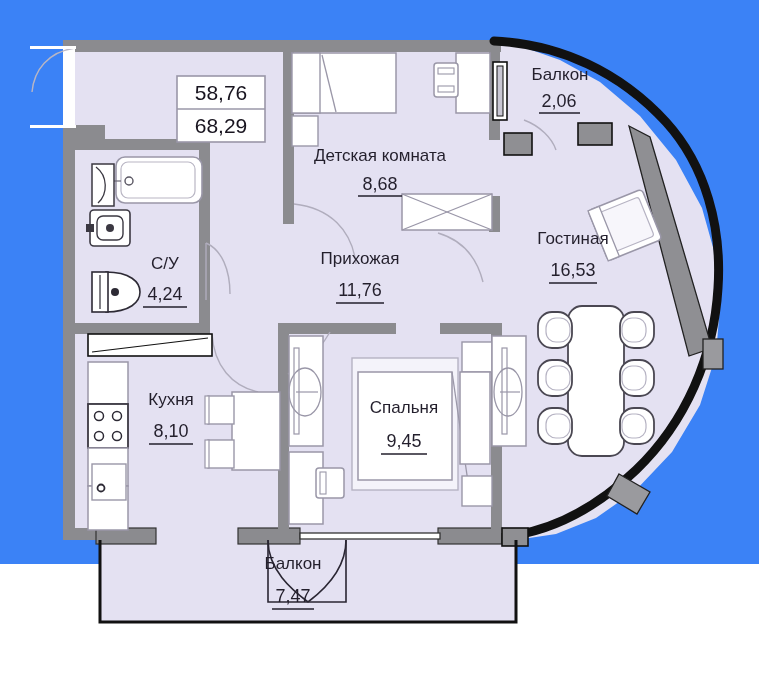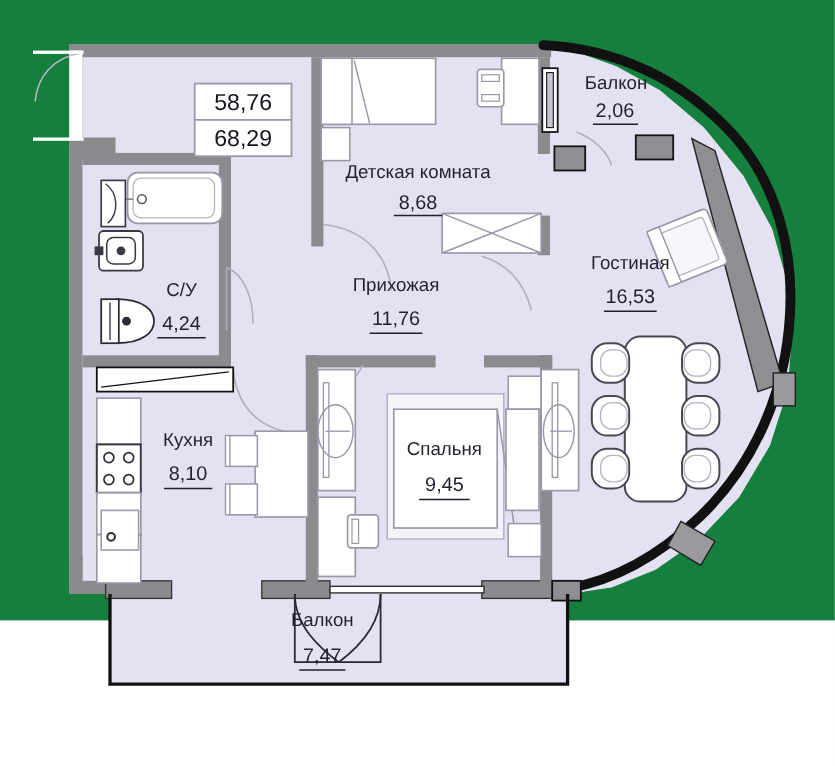--- a/index.html
+++ b/index.html
@@ -11,21 +11,21 @@
   body {
     width: 759px;
     height: 696px;
     font-family: "Liberation Sans", sans-serif;
     overflow: hidden;
   }
   #plan-root {
     position: relative;
     width: 759px;
     height: 564px;
-    background: #15803d;
+    background: #3b82f6;
   }
   svg.plan {
     display: block;
     width: 759px;
     height: 696px;
   }
   .rm-label {
     font-family: "Liberation Sans", sans-serif;
     font-size: 17px;
     fill: #231f2c;

